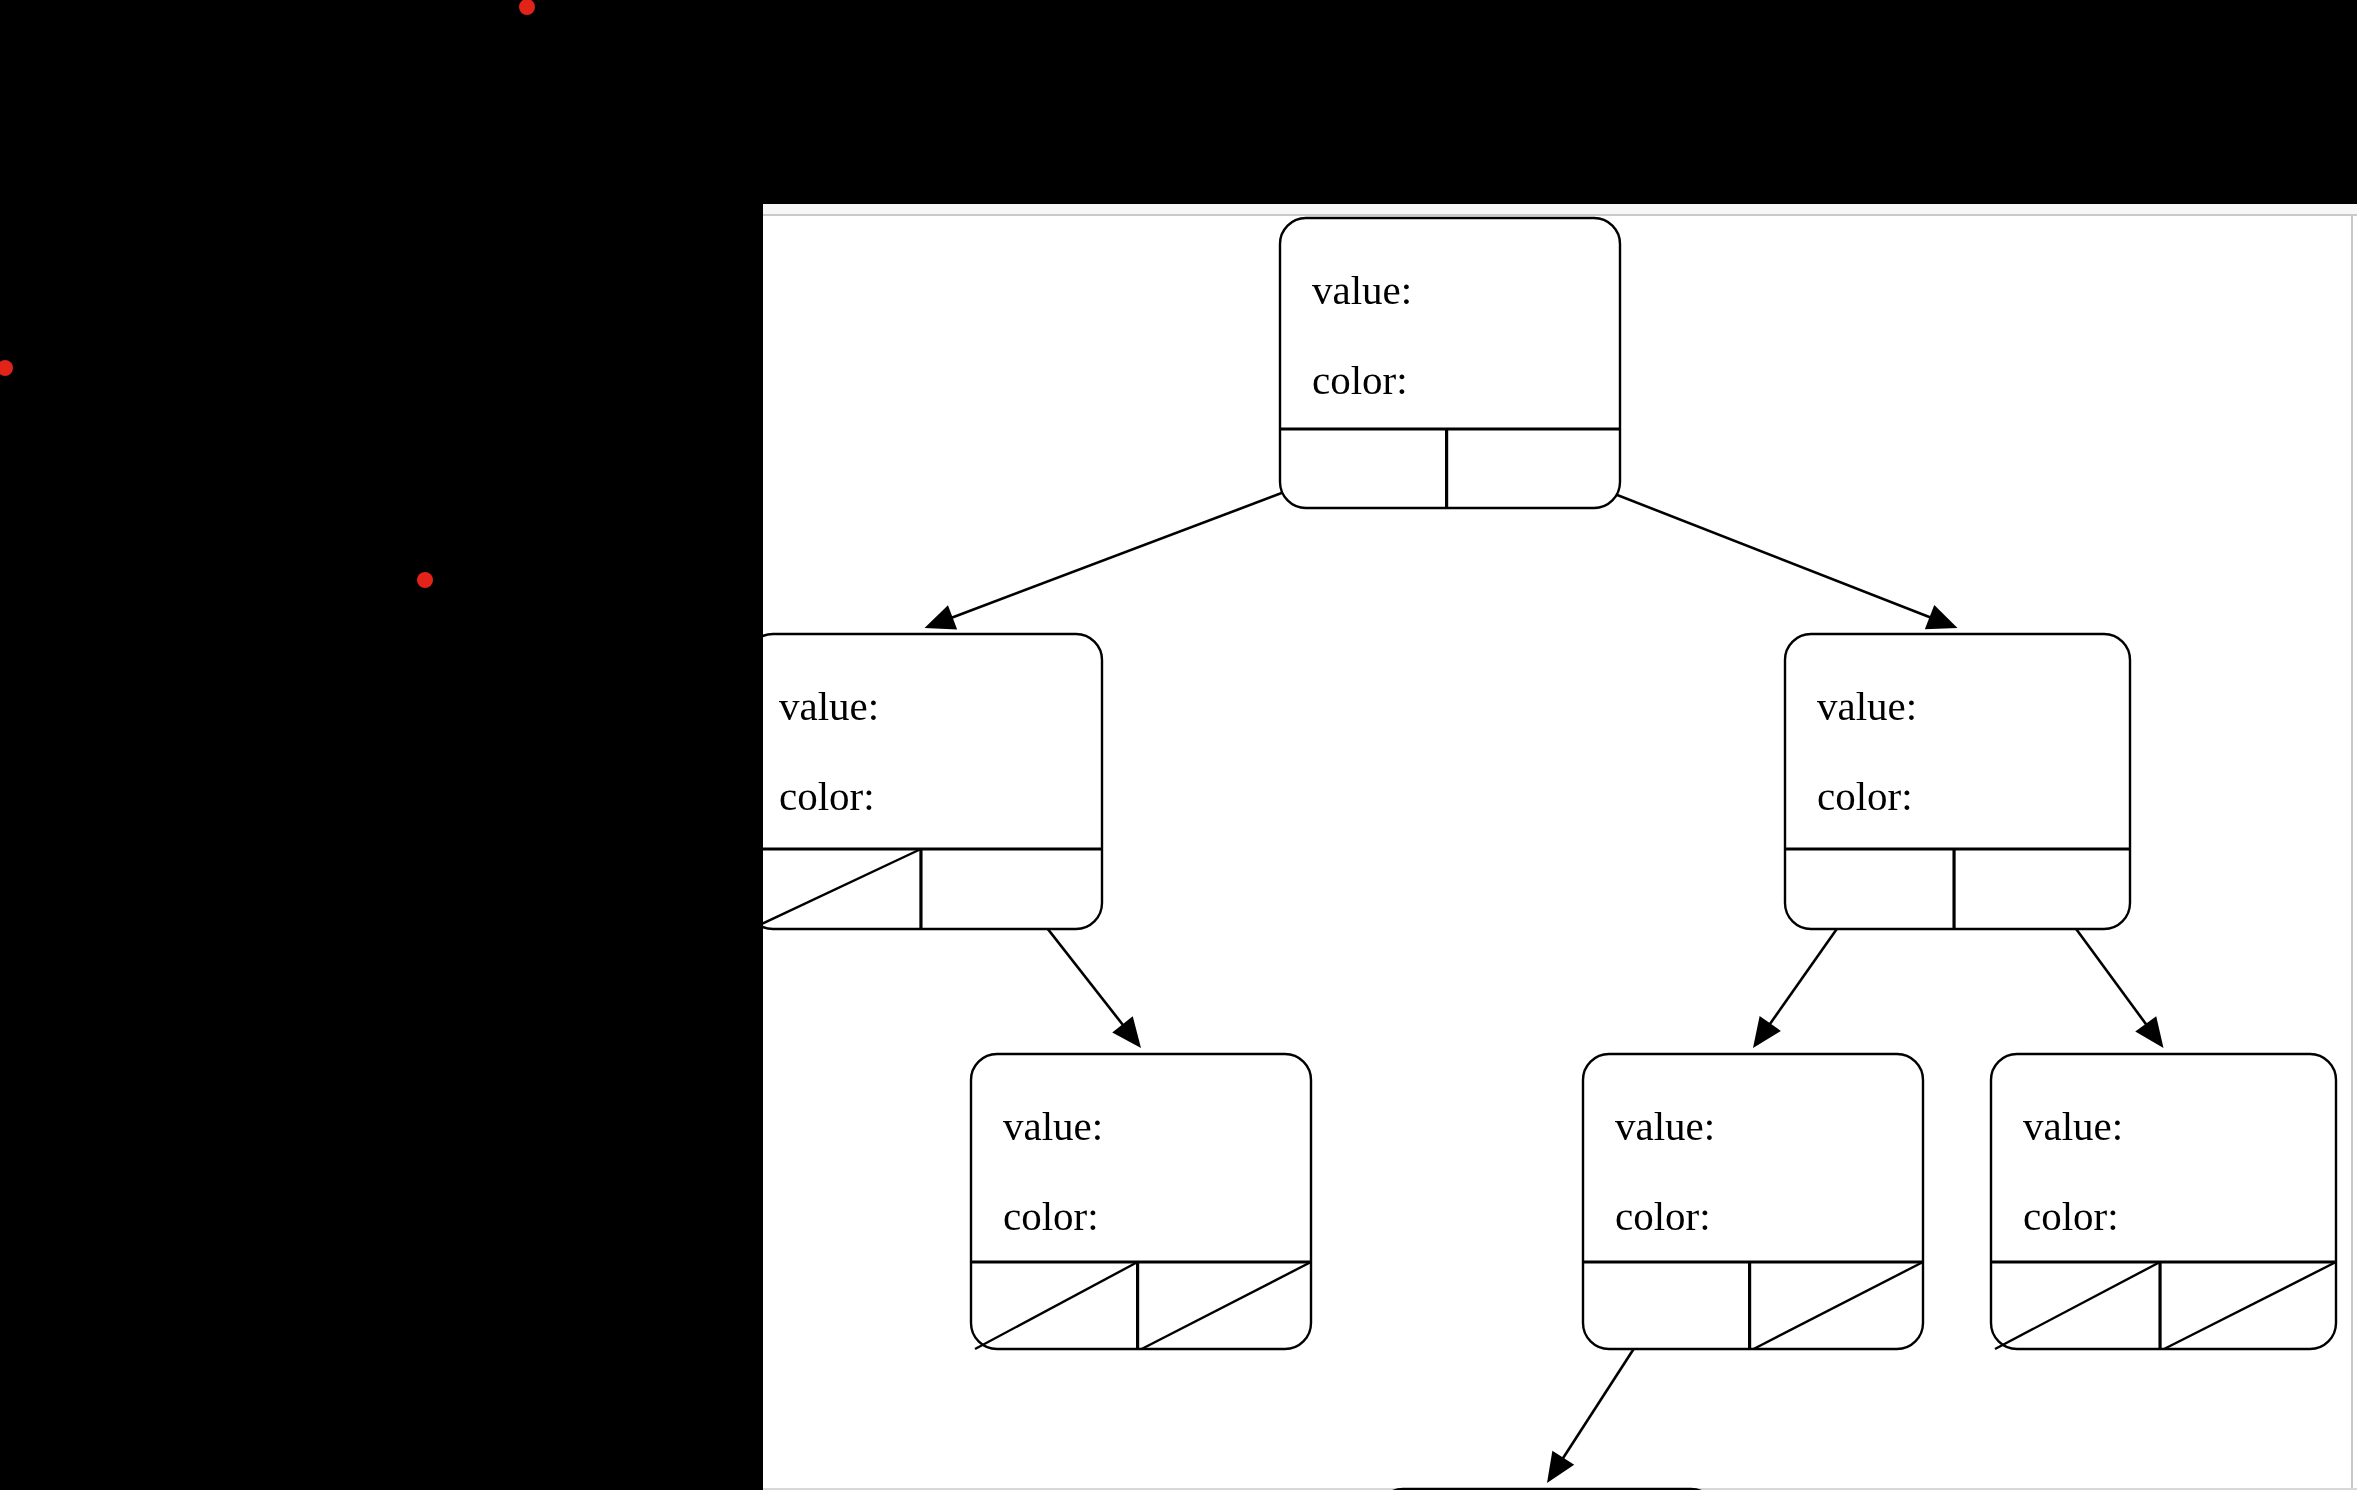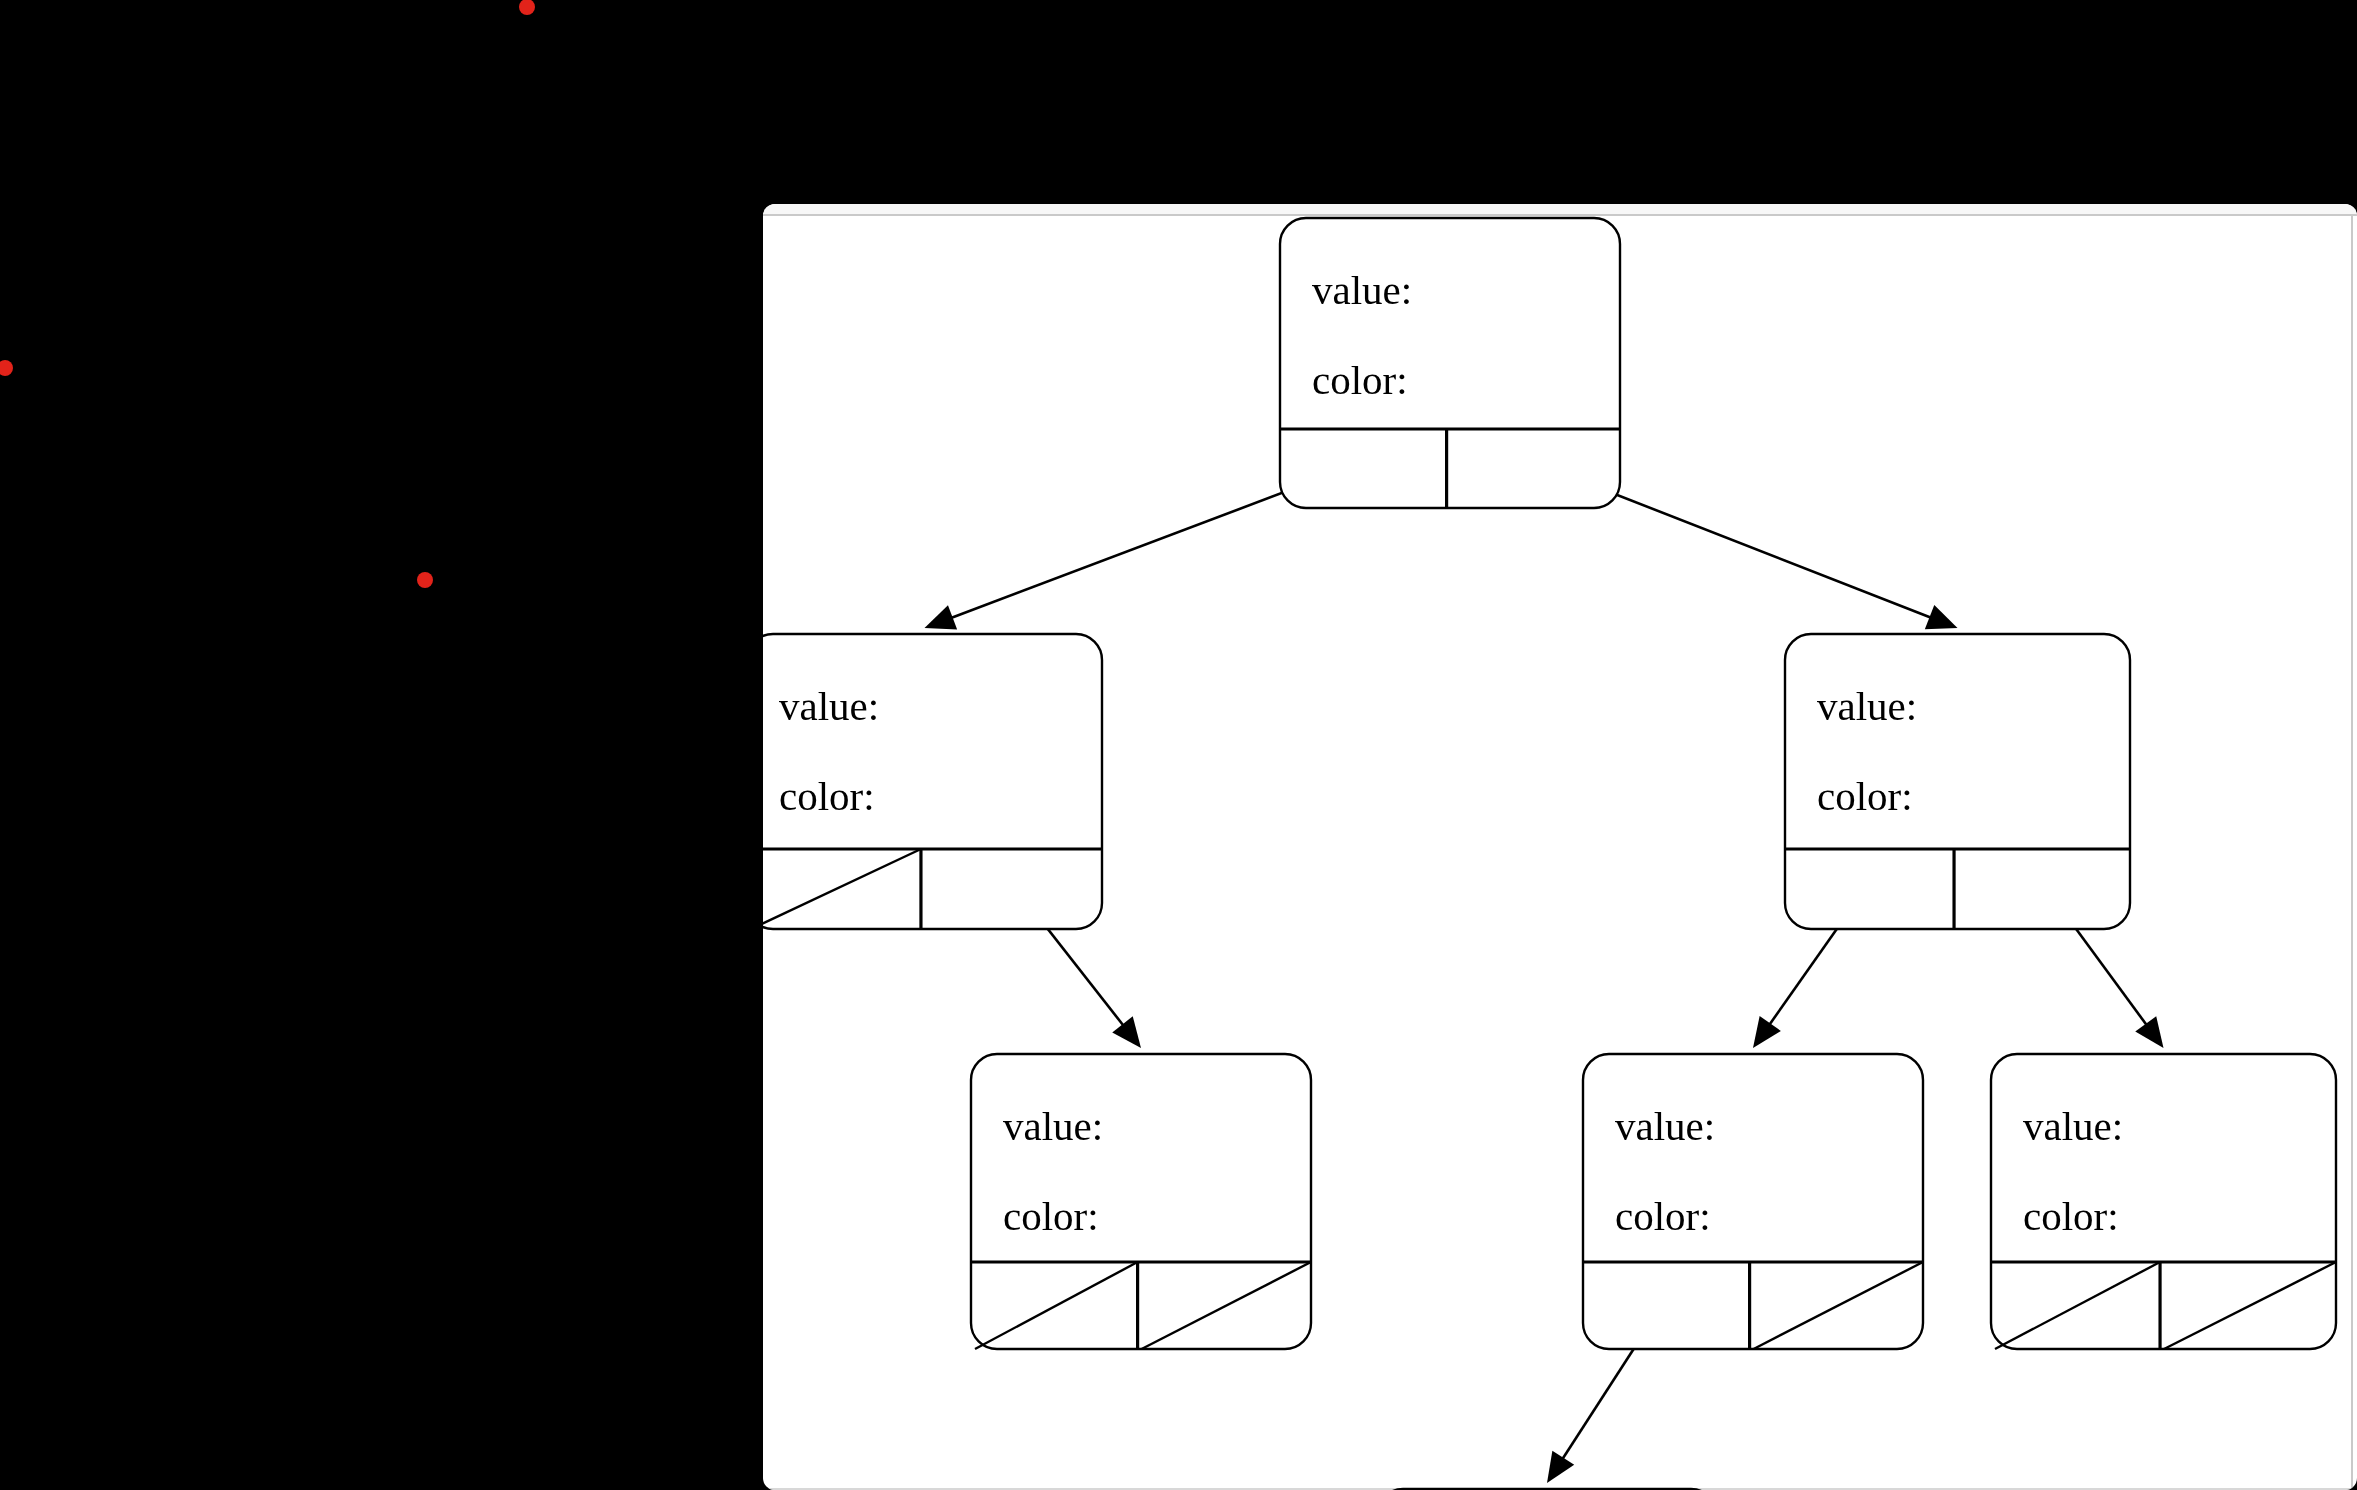--- a/index.html
+++ b/index.html
@@ -33,21 +33,20 @@
 
   
   #canvas-panel {
     position: absolute;
     left: 763px;
     top: 204px;
     width: 1594px;
     height: 1286px;
     background: #ffffff;
     overflow: hidden;
-    border-radius: 12px;
   }
   #canvas-panel-topbar {
     position: absolute;
     left: 0; top: 0;
     width: 100%;
     height: 12px;
     background: #f7f7f7;
     border-bottom: 2px solid #c9c9c9;
     box-sizing: border-box;
   }

